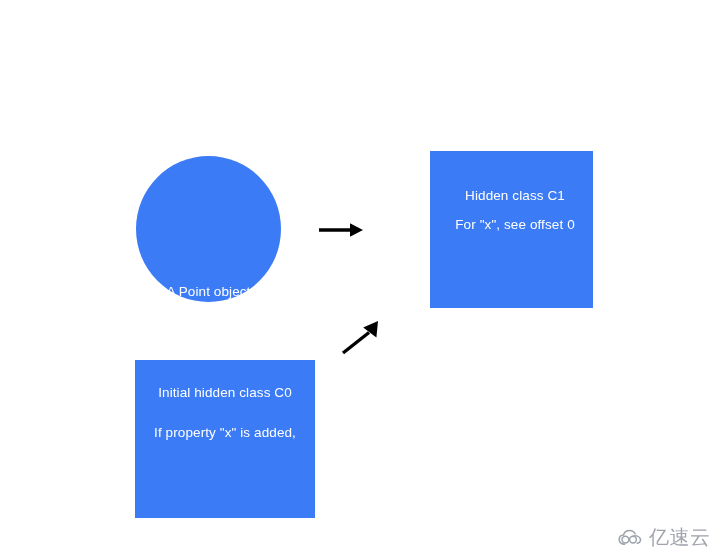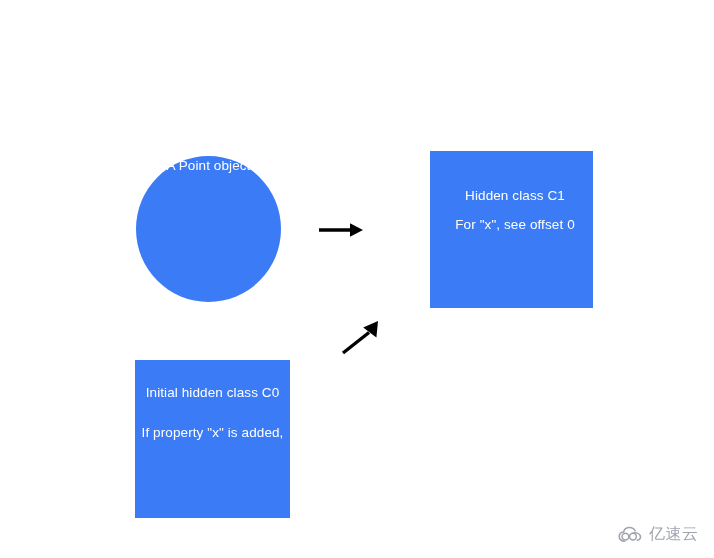--- a/index.html
+++ b/index.html
@@ -35,21 +35,21 @@
     letter-spacing: 0.1px;
   }
 
   .point-circle {
     left: 136px;
     top: 156px;
     width: 145px;
     height: 146px;
     border-radius: 50%;
     background: #3B7BF5;
-    justify-content: flex-start;
+    justify-content: flex-end;
   }
   .point-circle .line {
     padding: 0 10px;
   }
 
   .class-c1 {
     left: 430px;
     top: 151px;
     width: 163px;
     height: 157px;
@@ -57,21 +57,21 @@
     padding-top: 35px;
     padding-left: 7px;
   }
   .class-c1 .line + .line {
     margin-top: 9px;
   }
 
   .class-c0 {
     left: 135px;
     top: 360px;
-    width: 155px;
+    width: 180px;
     height: 158px;
     background: #3B7BF5;
     padding-top: 23px;
   }
   .class-c0 .spacer {
     height: 20px;
   }
   .class-c0 .line {
     padding: 0 6px;
   }
@@ -101,21 +101,21 @@
     display: flex;
     align-items: center;
     gap: 5px;
     opacity: 0.82;
   }
   .watermark .wm-logo {
     display: block;
     line-height: 0;
   }
   .watermark .wm-text {
-    font-size: 16px;
+    font-size: 20px;
     color: #8A8F9A;
     letter-spacing: 0.5px;
     font-family: "DejaVu Sans", sans-serif;
     white-space: nowrap;
   }
 </style>
 </head>
 <body>
 
 <div id="canvas">

